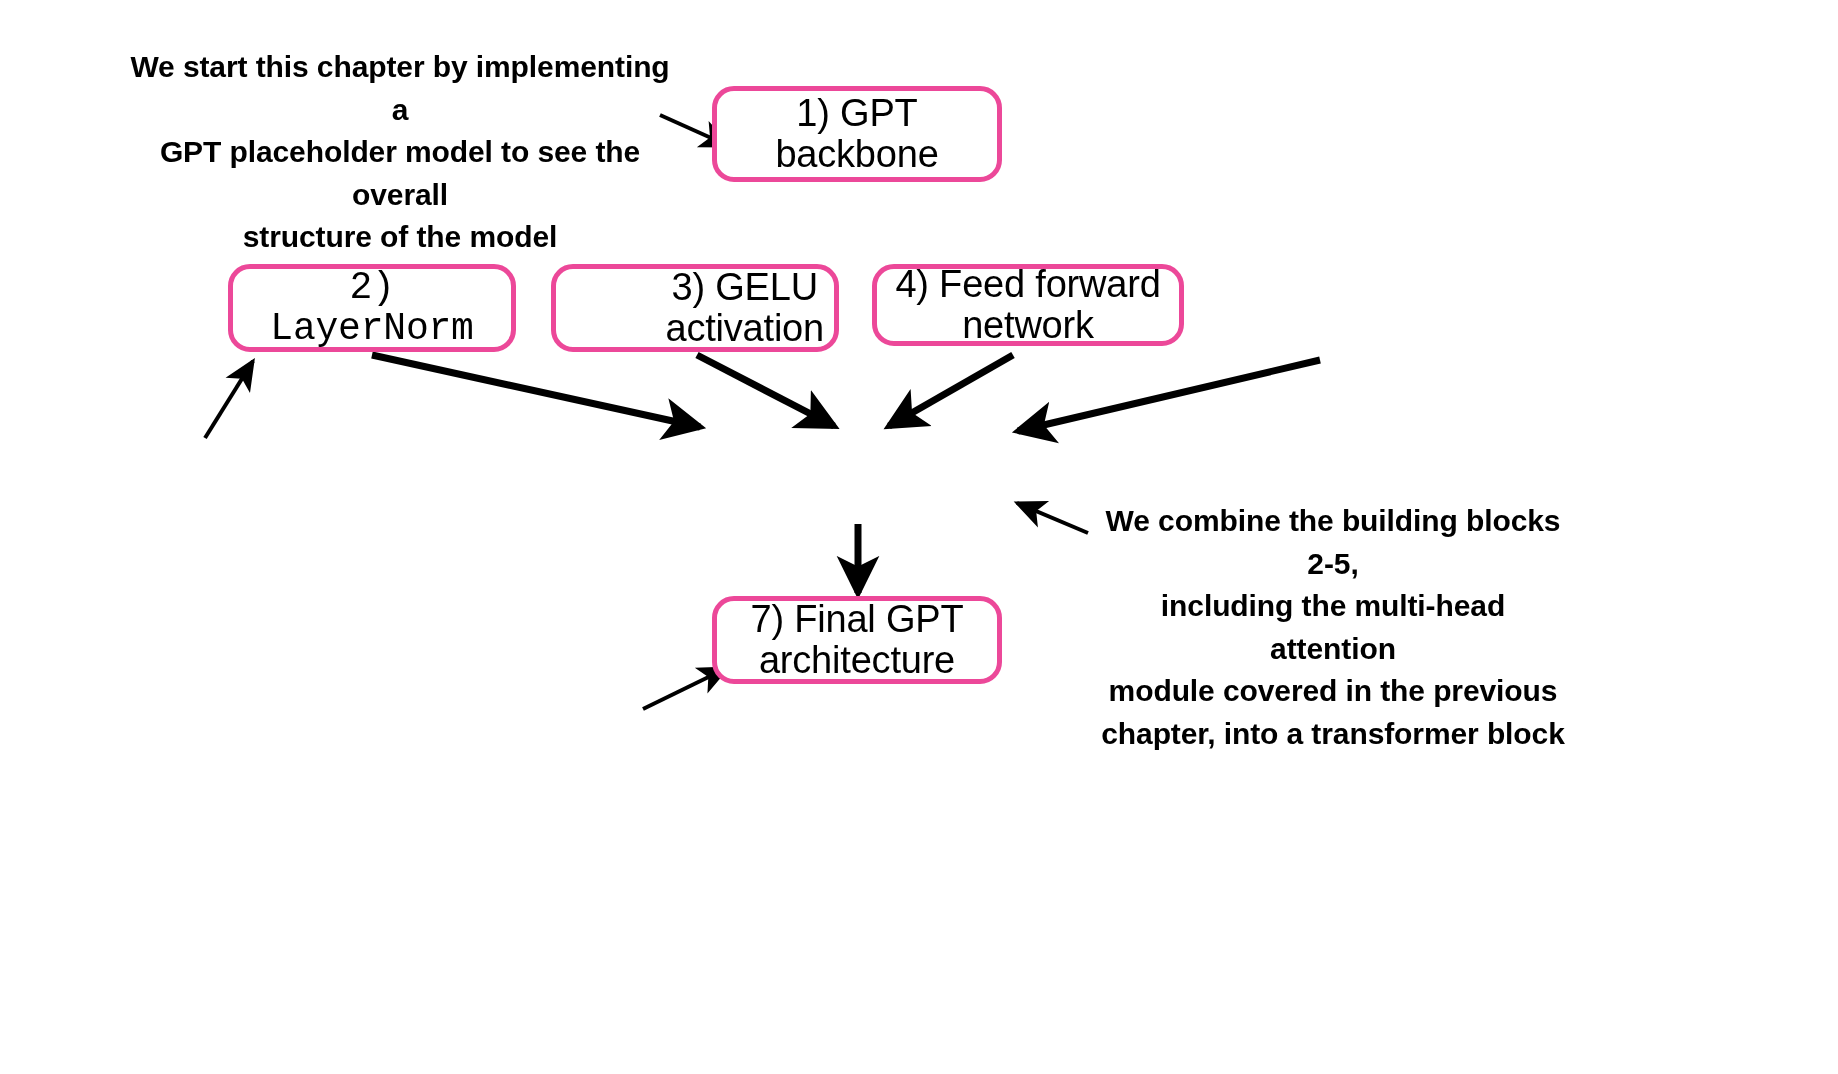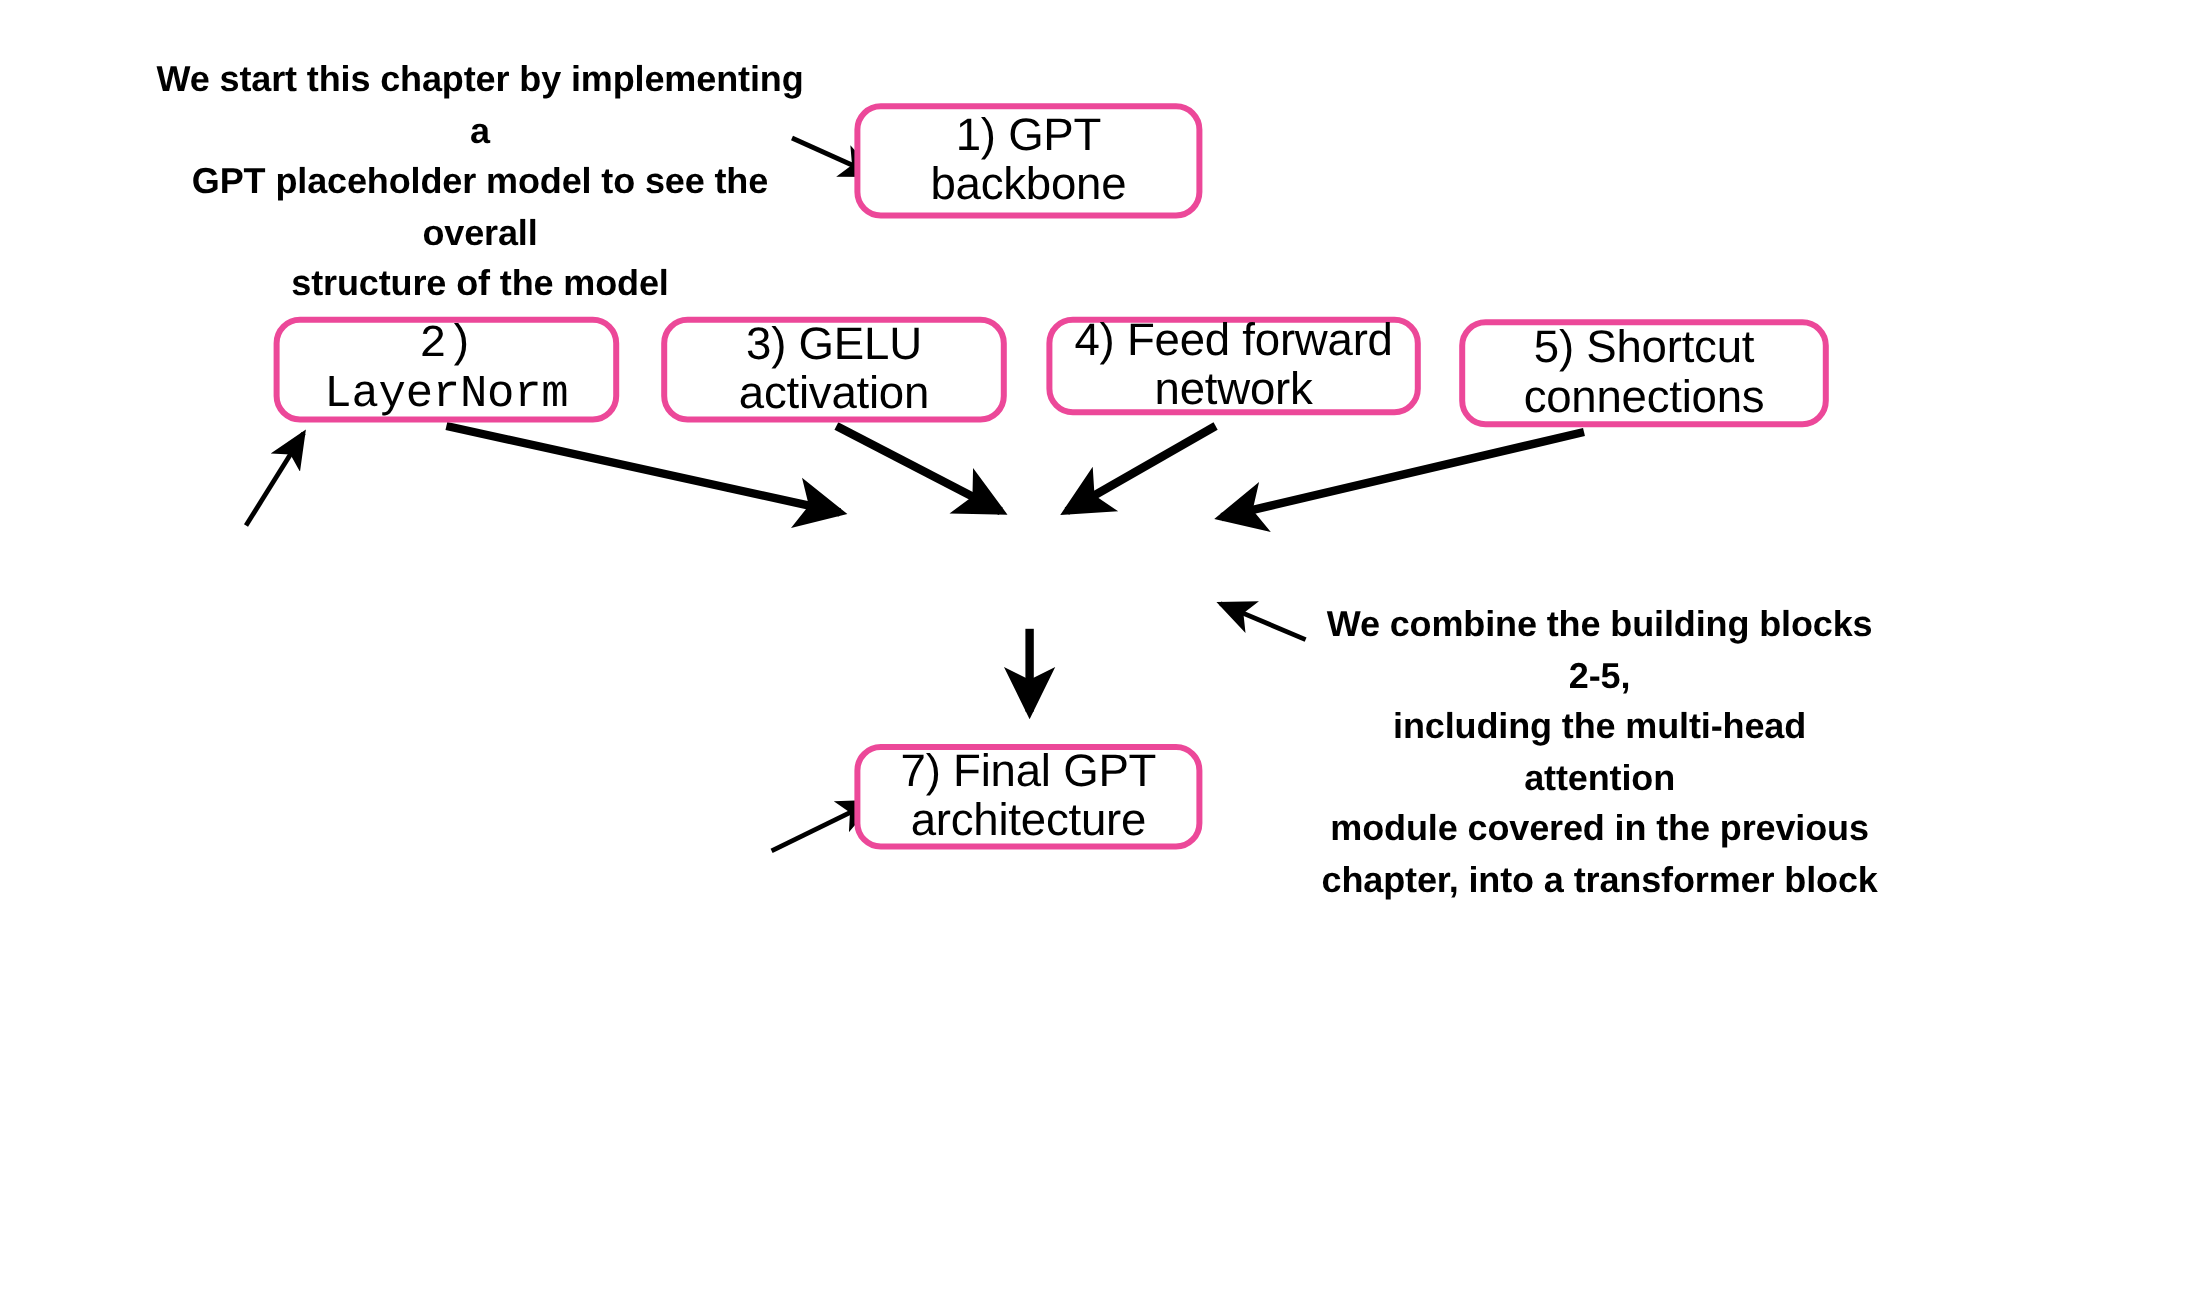--- a/index.html
+++ b/index.html
@@ -54,25 +54,25 @@
     line-height: 1.42;
     color: #000000;
     text-align: center;
     white-space: pre-line;
     letter-spacing: -0.1px;
     font-stretch: condensed;
   }
   
   #node-gpt-backbone   { left: 712px;  top: 86px;  width: 290px; height: 96px; }
   #node-layernorm      { left: 228px;  top: 264px; width: 288px; height: 88px; font-family: Liberation Mono, monospace; }
-  #node-gelu           { left: 551px;  top: 264px; width: 288px; height: 88px; }
+  #node-gelu           { left: 551px;  top: 264px; width: 288px; height: 88px; justify-content: flex-end; }
   #node-feedforward    { left: 872px;  top: 264px; width: 312px; height: 82px; }
   #node-shortcut       { left: 1216px; top: 266px; width: 308px; height: 90px; }
   #node-transformer    { left: 703px;  top: 428px; width: 308px; height: 92px; }
-  #node-final-gpt      { left: 712px;  top: 596px; width: 290px; height: 88px; margin-top: 24px; }
+  #node-final-gpt      { left: 712px;  top: 596px; width: 290px; height: 88px; }
   
   #note-start          { left: 130px;  top: 46px;  width: 540px; }
   #note-building       { left: 58px;   top: 450px; width: 530px; }
   #note-combine        { left: 1098px; top: 500px; width: 470px; }
   #note-end            { left: 320px;  top: 718px; width: 490px; }
 </style>
 </head>
 <body>
 
 <div id="stage">
@@ -118,24 +118,20 @@
   <div class="node" id="node-gelu">
     <span class="node-label">3) GELU
 activation</span>
   </div>
 
   <div class="node" id="node-feedforward">
     <span class="node-label">4) Feed forward
 network</span>
   </div>
 
-  <div class="node" id="node-shortcut">
-    <span class="node-label">5) Shortcut
-connections</span>
-  </div>
 
 
   <div class="node" id="node-final-gpt">
     <span class="node-label">7) Final GPT
 architecture</span>
   </div>
 
   <div class="note" id="note-start">We start this chapter by implementing a
 GPT placeholder model to see the overall
 structure of the model</div>

